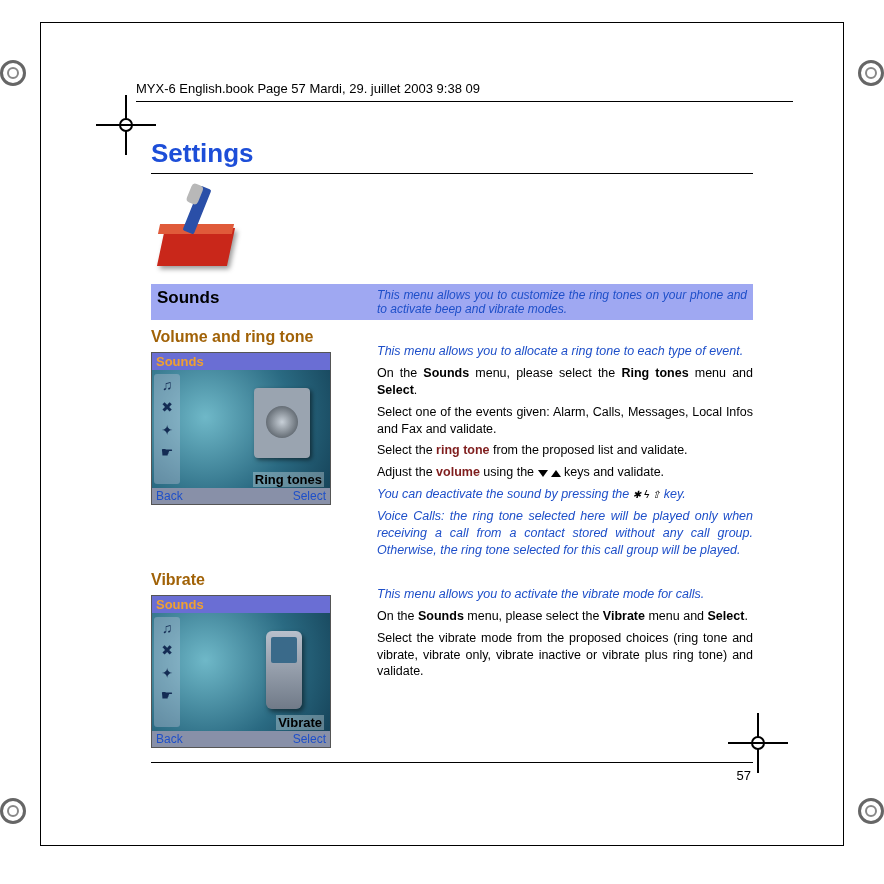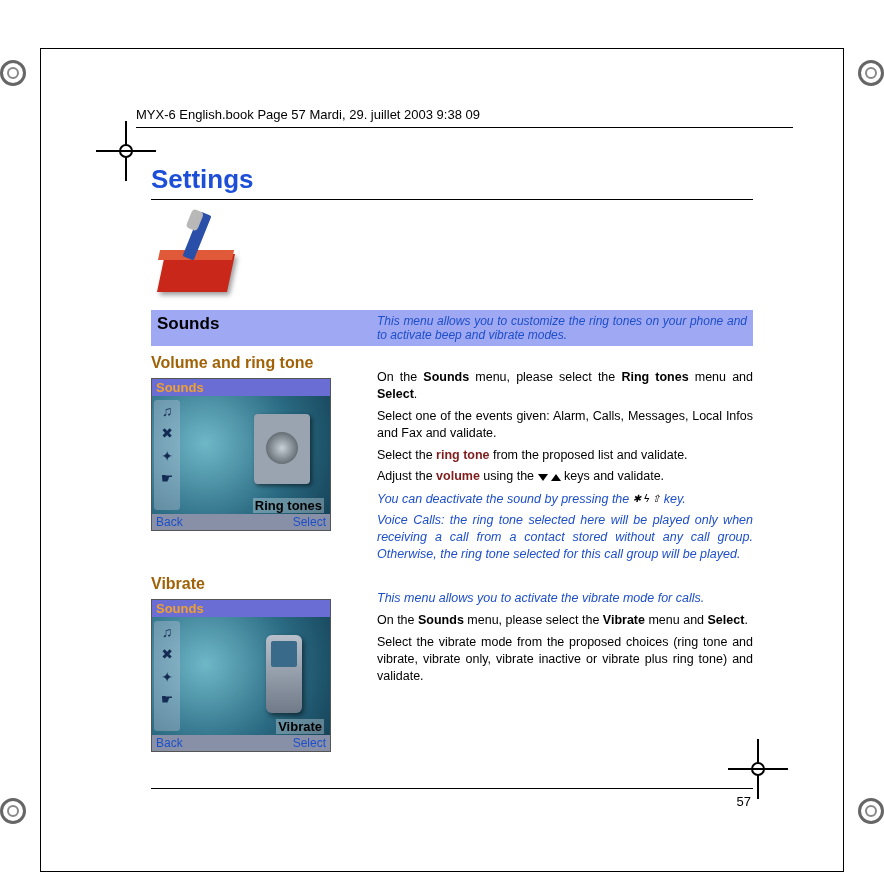--- a/index.html
+++ b/index.html
@@ -1,17 +1,17 @@
 <!DOCTYPE html>
 <html><head>
 <meta charset="utf-8">
 <style>
   * { box-sizing: border-box; margin: 0; padding: 0; }
   body { width: 884px; height: 884px; background: #fff; font-family: Arial, Helvetica, sans-serif; position: relative; }
-  .page { position: absolute; left: 40px; top: 48px; width: 804px; height: 824px; border: 1px solid #000; }
+  .page { position: absolute; left: 40px; top: 22px; width: 804px; height: 824px; border: 1px solid #000; }
   .ring { position:absolute; width:26px; height:26px; border:3px solid #666; border-radius:50%; background:#fff;}
   .ring::after{content:'';position:absolute;top:4px;left:4px;right:4px;bottom:4px;border:2px solid #888;border-radius:50%;}
   .ring-l1{ top: 60px; left: 0px; }
   .ring-l2{ bottom: 60px; left: 0px; }
   .ring-r1{ top: 60px; right: 0px; }
   .ring-r2{ bottom: 60px; right: 0px; }
   .cross { position:absolute; width:60px; height:60px; }
   .cross::before,.cross::after{content:'';position:absolute;background:#000;}
   .cross::before{left:29px;top:0;width:2px;height:60px;}
   .cross::after{top:29px;left:0;height:2px;width:60px;}
@@ -113,20 +113,21 @@
             <div class="speaker"></div>
             <div class="label">Ring tones</div>
           </div>
           <div class="foot">
             <span>Back</span>
             <span>Select</span>
           </div>
         </div>
       </div>
       <div class="right-col" style="padding-top:18px;">
+        <div class="body-txt ital">This menu allows you to allocate a ring tone to each type of event.</div>
         <div class="body-txt"><span>On the </span><span class="b">Sounds</span><span> menu, please select the </span><span class="b">Ring tones</span><span> menu and </span><span class="b">Select</span><span>.</span></div>
         <div class="body-txt">Select one of the events given: Alarm, Calls, Messages, Local Infos and Fax and validate.</div>
         <div class="body-txt"><span>Select the </span><span class="blue">ring tone</span><span> from the proposed list and validate.</span></div>
         <div class="body-txt"><span>Adjust the </span><span class="blue">volume</span><span> using the </span><span class="arrows"><span class="down"></span><span class="up"></span></span><span> keys and validate.</span></div>
         <div class="body-txt ital"><span>You can deactivate the sound by pressing the </span><span class="key-icons">✱ ϟ ⇧</span><span> key.</span></div>
         <div class="body-txt ital">Voice Calls: the ring tone selected here will be played only when receiving a call from a contact stored without any call group. Otherwise, the ring tone selected for this call group will be played.</div>
       </div>
     </div>
 
     <div class="row" style="margin-top:4px;">

